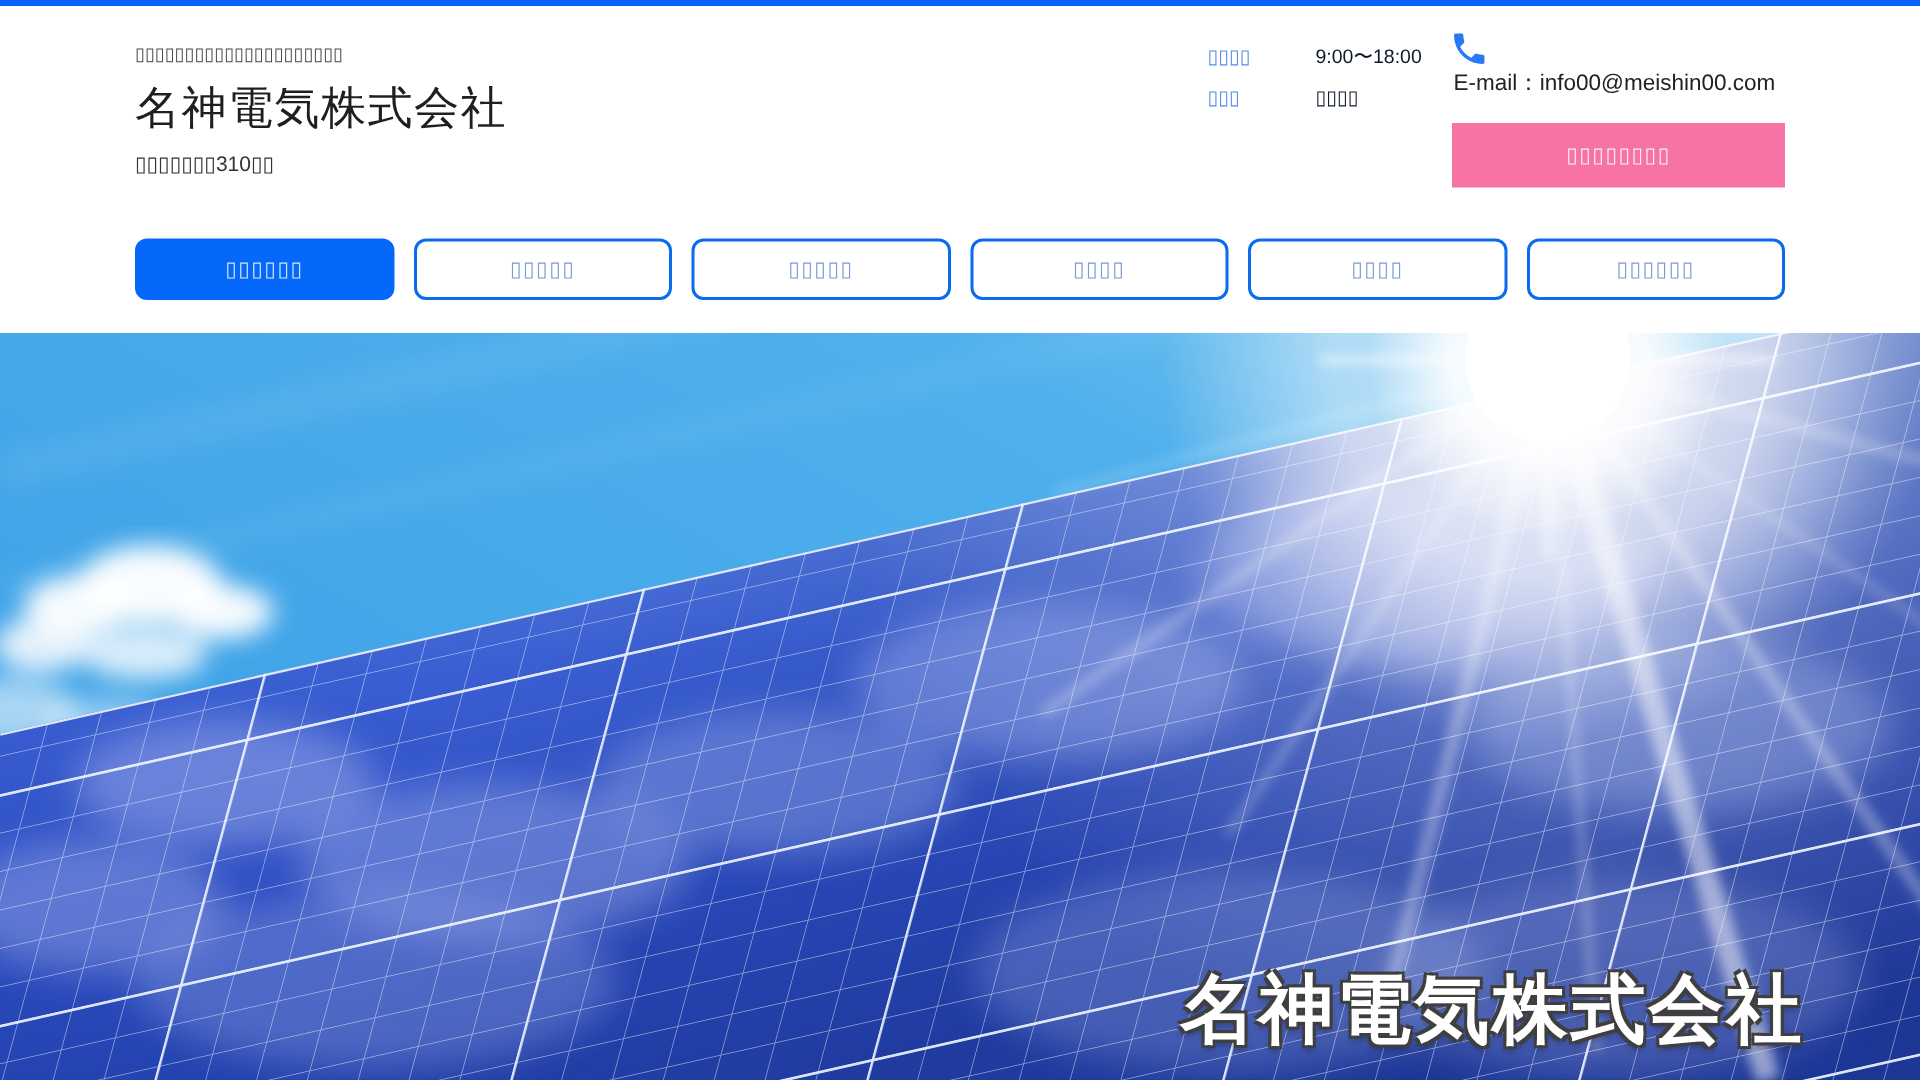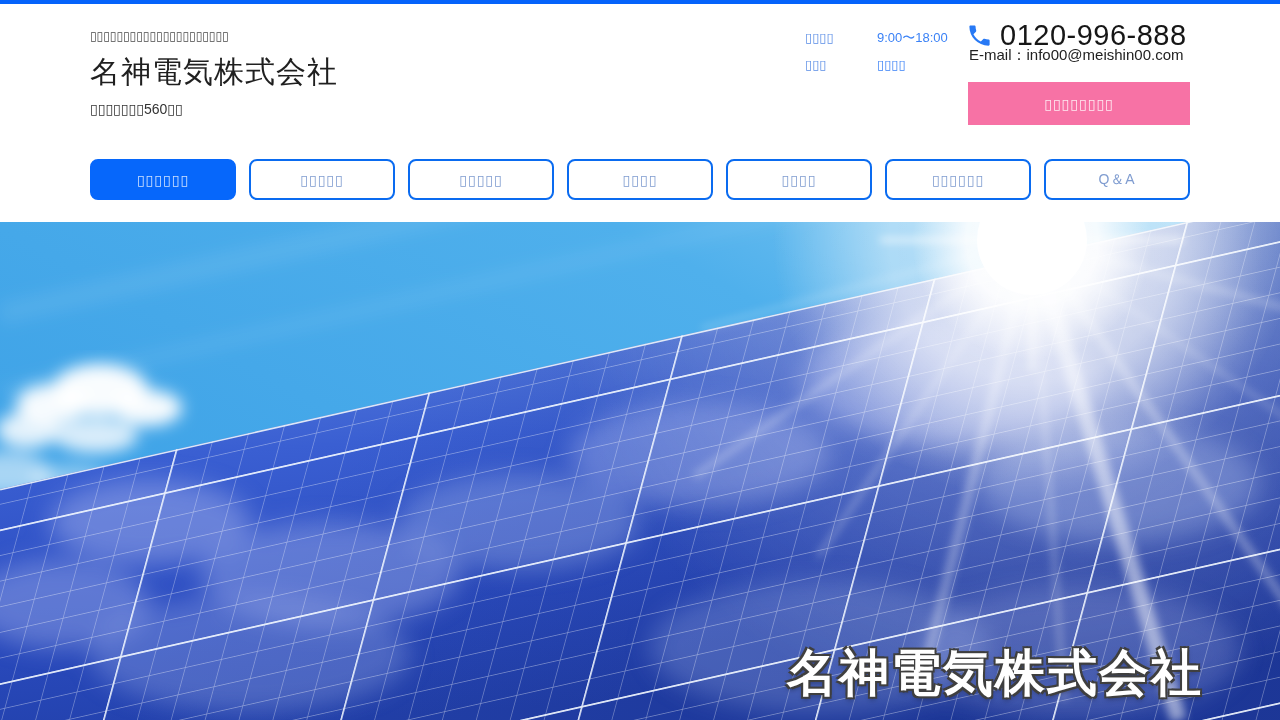--- a/index.html
+++ b/index.html
@@ -11,21 +11,21 @@
 
   
   .tagline { position:absolute; left:90px; top:29px; font-size:12px; color:#4a4a4a; letter-spacing:0; }
   .logo    { position:absolute; left:90px; top:52px; font-size:30px; color:#1f1f1f; font-weight:500; letter-spacing:1px; }
   .address { position:absolute; left:90px; top:101px; font-size:14px; color:#333; }
 
   
   .info { position:absolute; left:805px; top:29px; font-size:13px; }
   .info-row { display:flex; margin-bottom:10px; line-height:17px; }
   .info-label { color:#5b8ee6; width:72px; flex:0 0 72px; }
-  .info-value { color:#3b82f6; }
+  .info-value { color:#0f172a; }
 
   
   .phone-block { position:absolute; left:966px; top:19px; width:224px; display:flex; align-items:center; }
   .phone-icon { width:27px; height:27px; margin-right:7px; flex:0 0 27px; }
   .phone-number { font-size:29px; color:#161616; letter-spacing:0.5px; white-space:nowrap; }
   .email { position:absolute; left:969px; top:46px; font-size:15px; color:#222; }
   .contact-btn { position:absolute; left:968px; top:82px; width:222px; height:43px;
     background:#f772a5; border:none; color:rgba(255,255,255,.85); font-size:14px;
     display:flex; align-items:center; justify-content:center; cursor:pointer;
     font-family:inherit; letter-spacing:1px; }
@@ -48,51 +48,49 @@
 </head>
 <body>
 
 <div class="page">
 
   <div class="topbar"></div>
 
   <div>
     <div class="tagline">▯▯▯▯▯▯▯▯▯▯▯▯▯▯▯▯▯▯▯▯▯</div>
     <div class="logo">名神電気株式会社</div>
-    <div class="address">▯▯▯▯▯▯▯560▯▯</div>
+    <div class="address">▯▯▯▯▯▯▯310▯▯</div>
 
     <div class="info">
       <div class="info-row">
         <span class="info-label">▯▯▯▯</span>
         <span class="info-value">9:00〜18:00</span>
       </div>
       <div class="info-row">
         <span class="info-label">▯▯▯</span>
         <span class="info-value">▯▯▯▯</span>
       </div>
     </div>
 
     <div class="phone-block">
       <svg class="phone-icon" viewBox="0 0 24 24">
         <path fill="#2779f5" d="M6.62 10.79c1.44 2.83 3.76 5.14 6.59 6.59l2.2-2.2c.27-.27.67-.36 1.02-.24 1.12.37 2.33.57 3.57.57.55 0 1 .45 1 1V20c0 .55-.45 1-1 1-9.39 0-17-7.61-17-17 0-.55.45-1 1-1h3.5c.55 0 1 .45 1 1 0 1.25.2 2.45.57 3.57.11.35.03.74-.25 1.02l-2.2 2.2z"></path>
       </svg>
-      <span class="phone-number">0120-996-888</span>
     </div>
     <div class="email">E-mail：info00@meishin00.com</div>
     <button class="contact-btn">▯▯▯▯▯▯▯▯</button>
   </div>
 
   <div class="nav">
     <button class="nav-btn active">▯▯▯▯▯▯</button>
     <button class="nav-btn">▯▯▯▯▯</button>
     <button class="nav-btn">▯▯▯▯▯</button>
     <button class="nav-btn">▯▯▯▯</button>
     <button class="nav-btn">▯▯▯▯</button>
     <button class="nav-btn">▯▯▯▯▯▯</button>
-    <button class="nav-btn">Q＆A</button>
   </div>
 
   <div class="hero">
     <svg width="1280" height="498" viewBox="0 0 1280 498">
       <defs>
         <linearGradient id="skyg" x1="1" y1="0" x2="0" y2="0.7">
           <stop offset="0" stop-color="#8fd0f4"></stop>
           <stop offset="0.35" stop-color="#4fb0ec"></stop>
           <stop offset="1" stop-color="#3ba0e6"></stop>
         </linearGradient>

